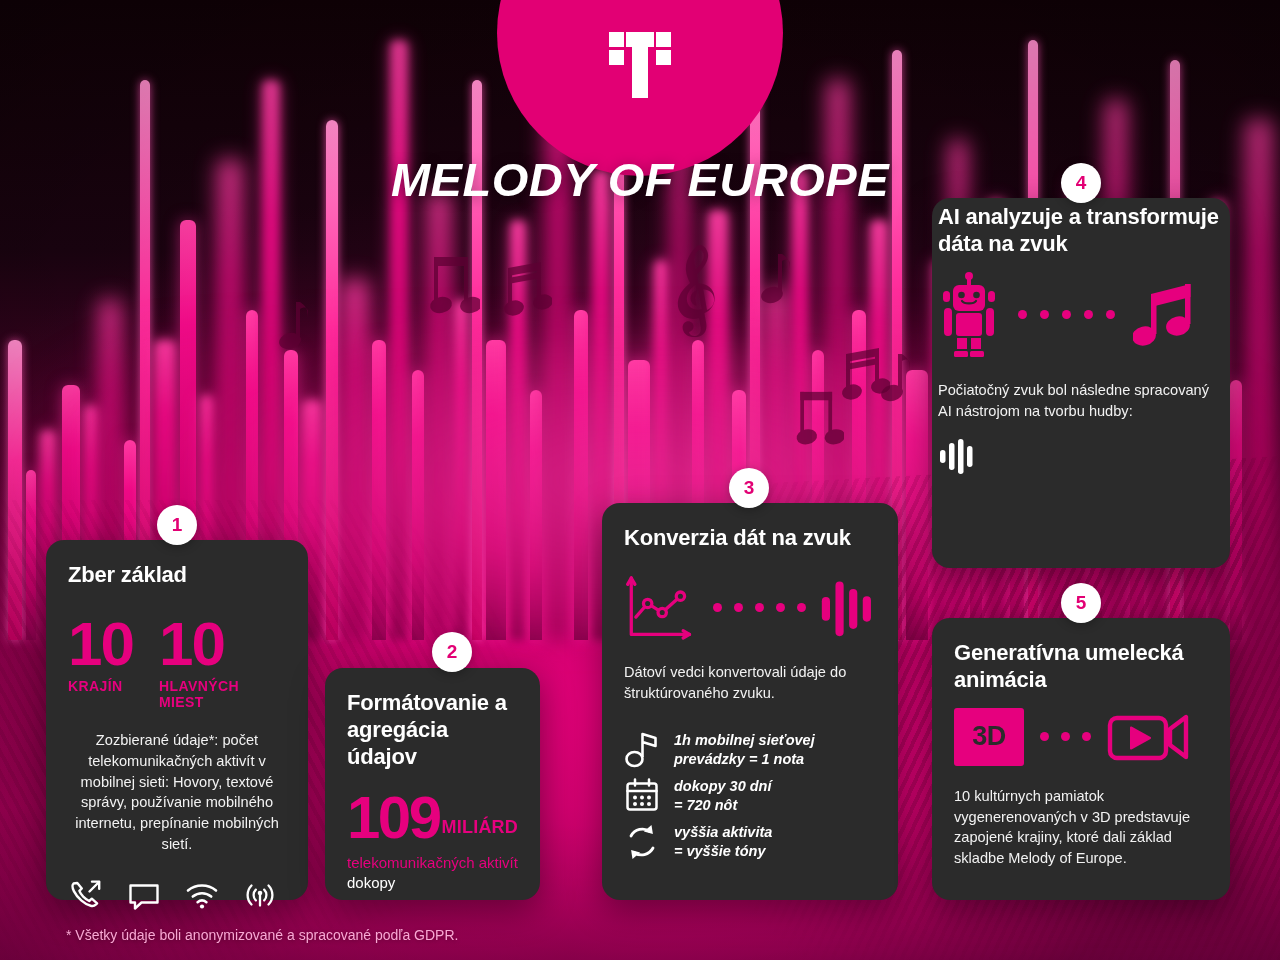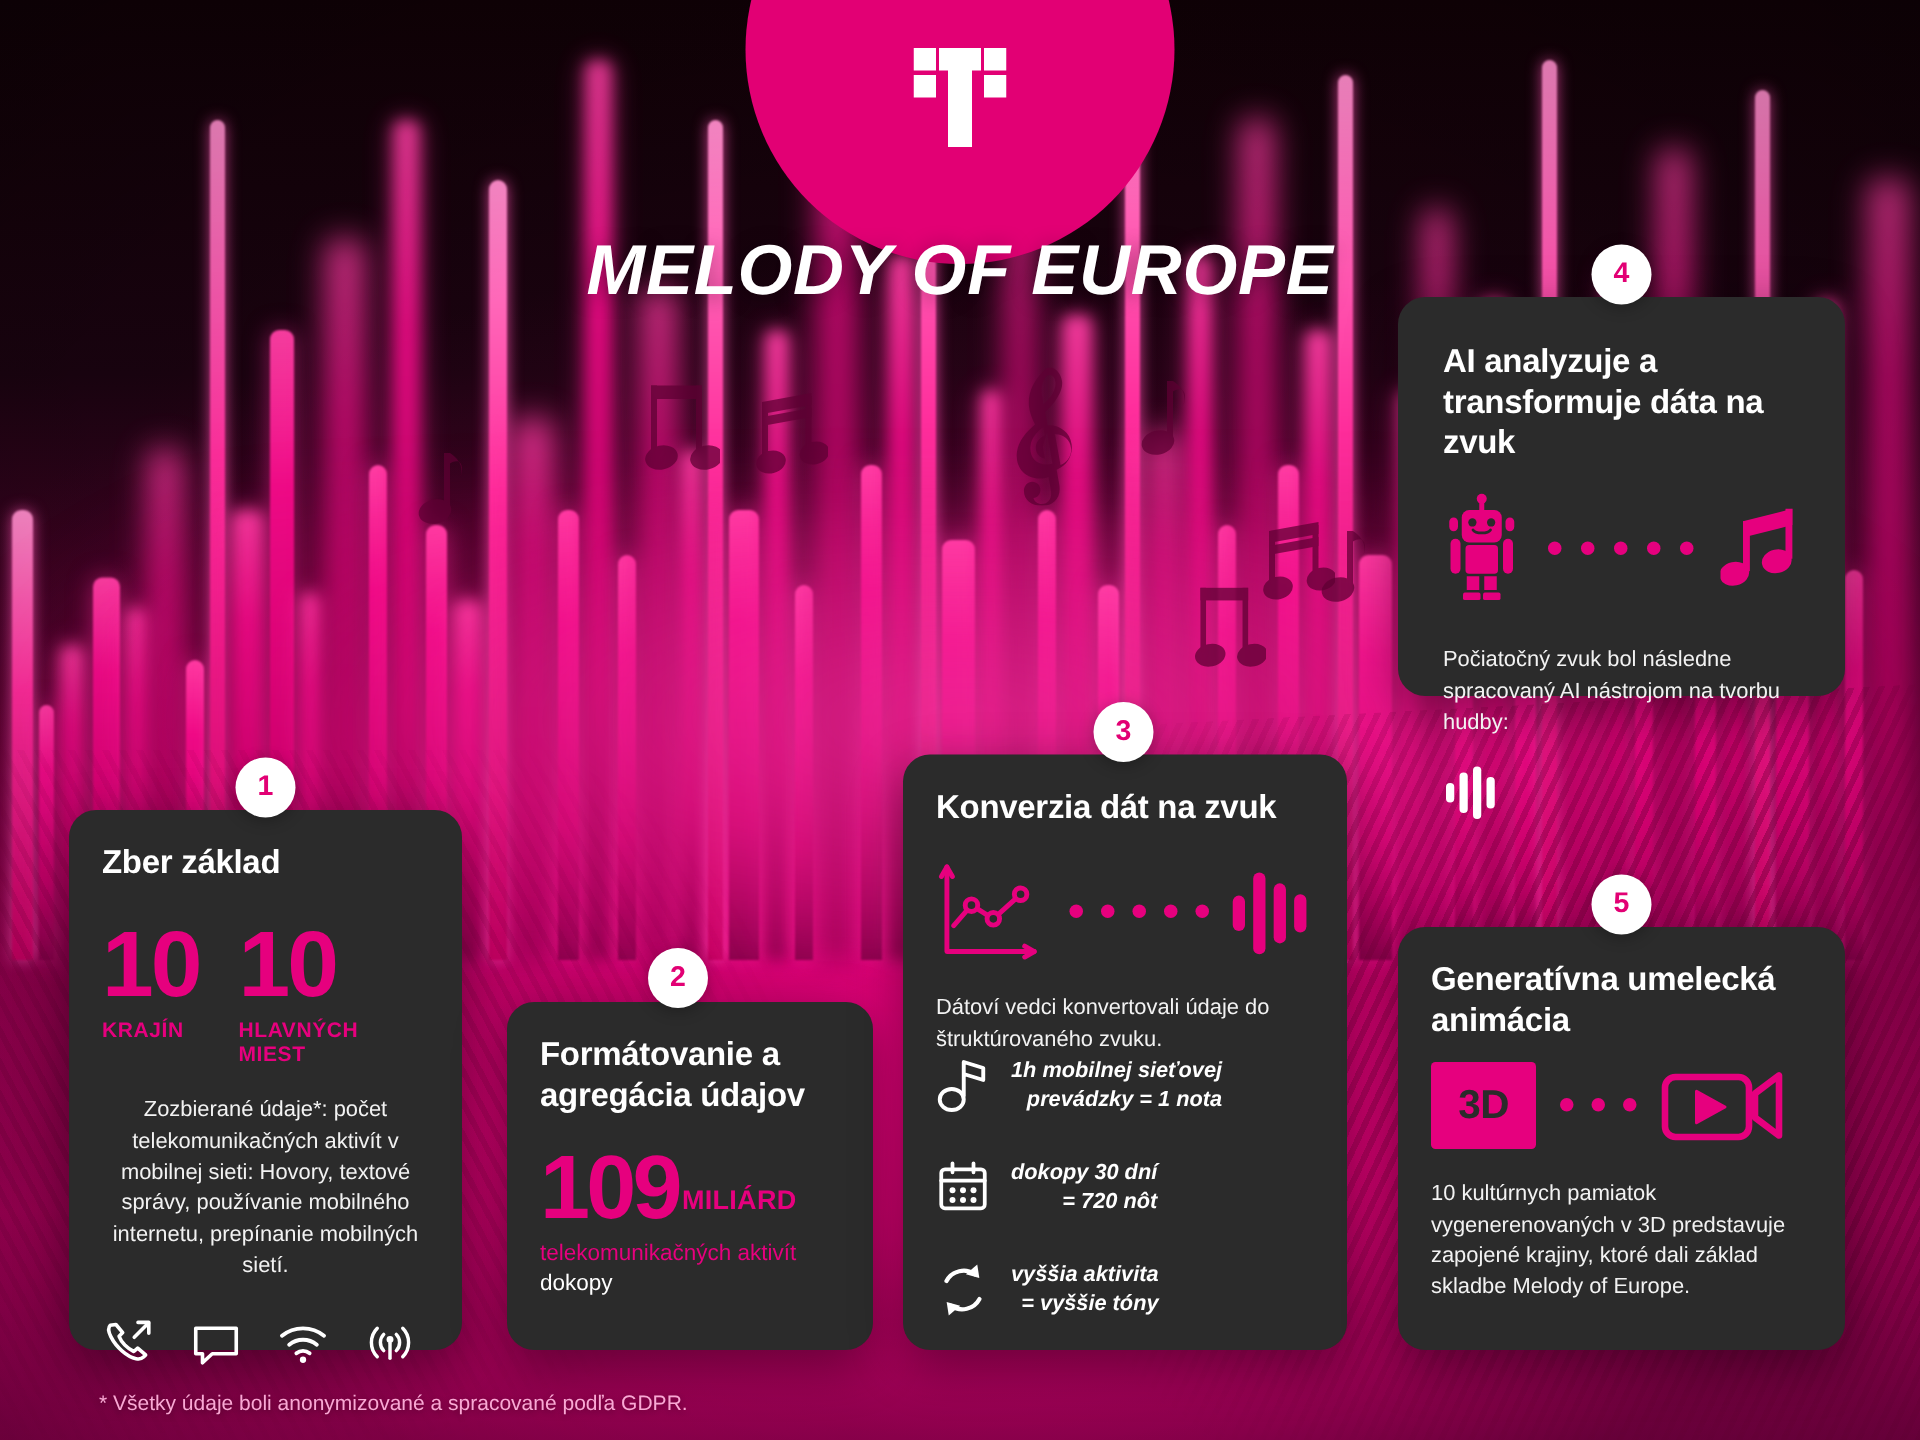--- a/index.html
+++ b/index.html
@@ -151,36 +151,36 @@
   .stat .num {
     color:#e6007e; font-size: 62px; font-weight: 800; line-height: .92; letter-spacing:-2px;
   }
   .stat .lbl {
     color:#e6007e; font-size: 14px; font-weight: 700; letter-spacing: .4px; margin-top: 6px;
   }
   #card1 .body-txt { margin-top: 20px; text-align: center; }
   .icon-row { display:flex; gap: 22px; align-items: center; margin-top: 22px; }
 
   
-  #card2 { left: 338px; top: 668px; width: 244px; height: 232px; padding: 22px; }
+  #card2 { left: 325px; top: 668px; width: 215px; height: 232px; padding: 22px; }
   .big109 { display:flex; align-items: flex-end; margin-top: 22px; }
   .big109 .n { color:#e6007e; font-size: 60px; font-weight: 700; line-height: .88; letter-spacing:-2.5px; }
   .big109 .u { color:#e6007e; font-size: 18px; font-weight: 700; letter-spacing:.2px; margin-left: 2px; margin-bottom: 7px; }
   .sub2 { font-size: 15px; line-height: 1.3; margin-top: 8px; font-weight: 400; }
   .sub2 .mg { color:#e6007e; }
 
   
   #card3 { left: 602px; top: 503px; width: 296px; height: 397px; padding: 22px 22px; }
   #card3 .chart-row { margin-top: 18px; display:flex; align-items:center; gap: 8px; }
-  .facts { display:flex; flex-direction: column; gap: 28px; text-align: right; }
+  .facts { margin-top: 26px; display:flex; flex-direction: column; gap: 6px; }
   .fact { display:flex; align-items:center; gap: 14px; }
   .fact .ftxt { font-size: 14.5px; font-style: italic; font-weight: 700; line-height: 1.25; }
 
   
-  #card4 { left: 932px; top: 198px; width: 298px; height: 266px; padding: 30px; }
+  #card4 { left: 932px; top: 198px; width: 298px; height: 370px; padding: 6px; }
   .robot-row { margin-top: 14px; display:flex; align-items:center; gap: 6px; }
   #card4 .body-txt { margin-top: 22px; }
   .quote { display:flex; align-items:center; gap: 14px; margin-top: 16px; }
   .quote .qtxt { font-size: 14.5px; font-style: italic; font-weight: 700; line-height: 1.28; }
 
   
   #card5 { left: 932px; top: 618px; width: 298px; height: 282px; padding: 22px; }
   .td-row { margin-top: 14px; display:flex; align-items:center; gap: 10px; }
   .td-box {
     width: 70px; height: 58px; background: #e6007e; border-radius: 3px;

